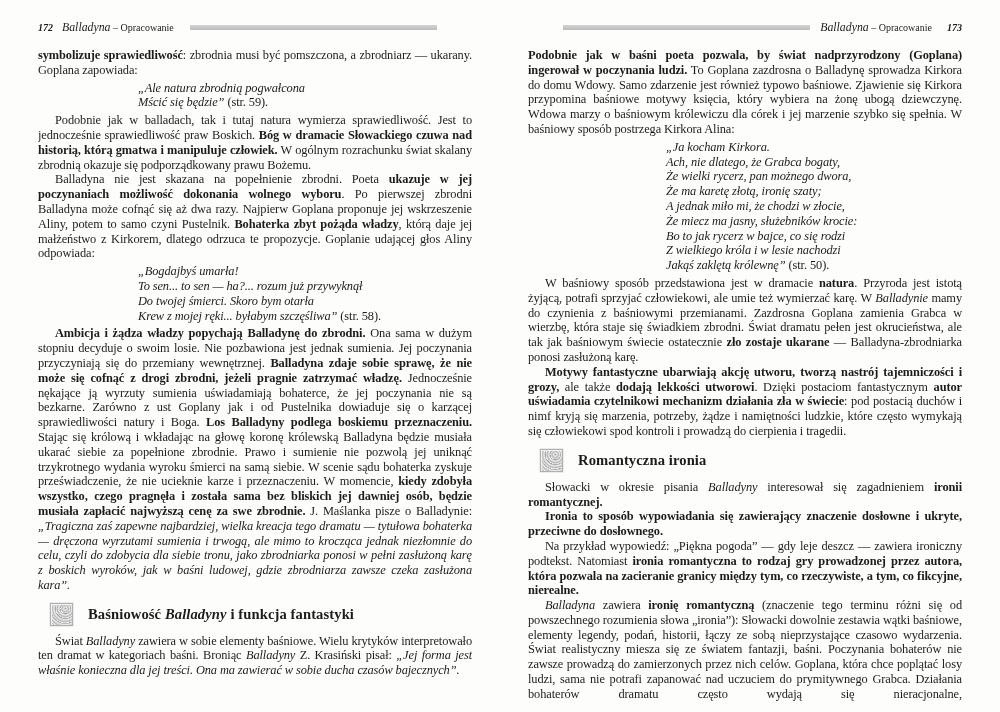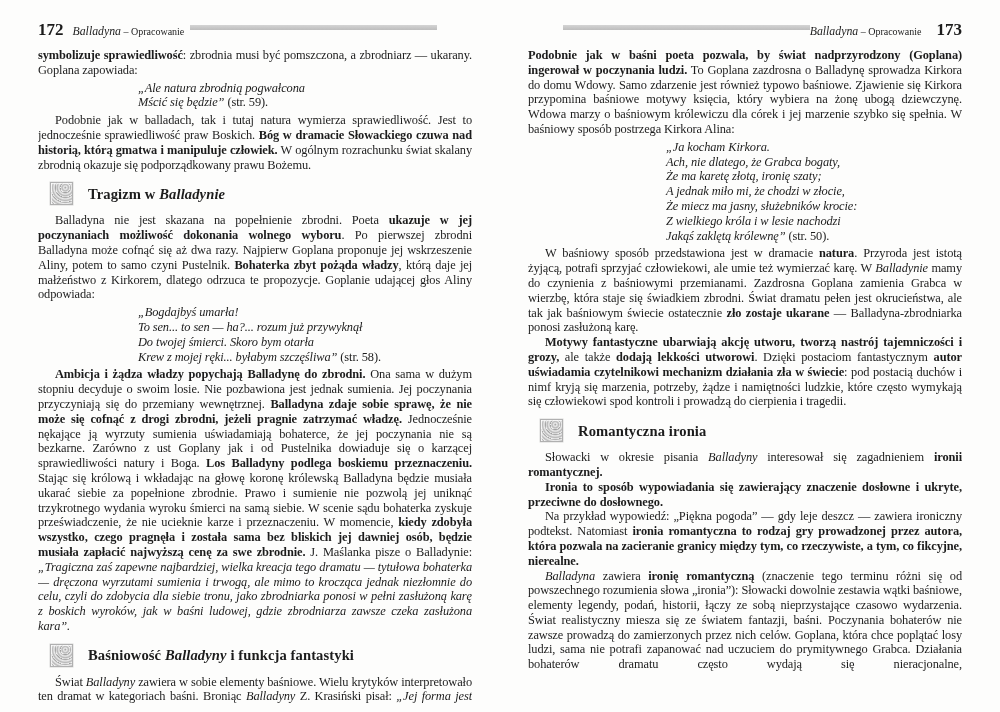--- a/index.html
+++ b/index.html
@@ -17,21 +17,21 @@
   }
   .spread{position:relative;width:1000px;height:712px;}
 
   
   .page-header{position:absolute;top:20px;width:434px;height:16px;font-size:12px;}
   .page-header.left{left:38px;}
   .page-header.right{left:528px;}
   .ph-text{position:absolute;top:0;white-space:nowrap;}
   .page-header.left  .ph-text{left:0;}
   .page-header.right .ph-text{right:0;}
-  .page-num{font-weight:bold;font-size:17px;}
+  .page-num{font-weight:bold;font-size:10px;font-style:italic;}
   .page-header.left  .page-num{margin-right:9px;}
   .page-header.right .page-num{margin-left:15px;}
   .rt-italic{font-style:italic;font-size:11.8px;}
   .rt-rest{font-size:10px;}
   .header-rule{position:absolute;top:5px;height:5px;width:247px;
     background:linear-gradient(#d4d4d4,#bdbdbd);}
   .page-header.left  .header-rule{left:152px;}
   .page-header.right .header-rule{left:35px;}
 
   
@@ -87,46 +87,44 @@
     </span>
   </div>
 
   <div class="page-body left">
       <p class="para noindent"><span class="s-b">symbolizuje sprawiedliwość</span><span class="s-r">: zbrodnia musi być pomszczona, a zbrodniarz — ukarany. Goplana zapowiada:</span></p>
       <div class="quote" style="margin-left: 100px;">
         <div class="quote-line"><span class="s-i">„Ale natura zbrodnią pogwałcona</span></div>
         <div class="quote-line"><span class="s-i">Mścić się będzie”</span><span class="s-r"> (str. 59).</span></div>
       </div>
       <p class="para"><span class="s-r">Podobnie jak w balladach, tak i tutaj natura wymierza sprawiedliwość. Jest to jednocześnie sprawiedliwość praw Boskich. </span><span class="s-b">Bóg w dramacie Słowackiego czuwa nad historią, którą gmatwa i manipuluje człowiek.</span><span class="s-r"> W ogólnym rozrachunku świat skalany zbrodnią okazuje się podporządkowany prawu Bożemu.</span></p>
-      <div class="heading">
-        <span class="heading-icon"></span>
-        <span class="heading-text"><span class="s-b">Tragizm w </span><span class="s-bi">Balladynie</span></span>
-      </div>
       <p class="para"><span class="s-r">Balladyna nie jest skazana na popełnienie zbrodni. Poeta </span><span class="s-b">ukazuje w jej poczynaniach możliwość dokonania wolnego wyboru</span><span class="s-r">. Po pierwszej zbrodni Balladyna może cofnąć się aż dwa razy. Najpierw Goplana proponuje jej wskrzeszenie Aliny, potem to samo czyni Pustelnik. </span><span class="s-b">Bohaterka zbyt pożąda władzy</span><span class="s-r">, którą daje jej małżeństwo z Kirkorem, dlatego odrzuca te propozycje. Goplanie udającej głos Aliny odpowiada:</span></p>
       <div class="quote" style="margin-left: 100px;">
         <div class="quote-line"><span class="s-i">„Bogdajbyś umarła!</span></div>
         <div class="quote-line"><span class="s-i">To sen... to sen — ha?... rozum już przywyknął</span></div>
         <div class="quote-line"><span class="s-i">Do twojej śmierci. Skoro bym otarła</span></div>
         <div class="quote-line"><span class="s-i">Krew z mojej ręki... byłabym szczęśliwa”</span><span class="s-r"> (str. 58).</span></div>
       </div>
       <p class="para"><span class="s-b">Ambicja i żądza władzy popychają Balladynę do zbrodni.</span><span class="s-r"> Ona sama w dużym stopniu decyduje o swoim losie. Nie pozbawiona jest jednak sumienia. Jej poczynania przyczyniają się do przemiany wewnętrznej. </span><span class="s-b">Balladyna zdaje sobie sprawę, że nie może się cofnąć z drogi zbrodni, jeżeli pragnie zatrzymać władzę.</span><span class="s-r"> Jednocześnie nękające ją wyrzuty sumienia uświadamiają bohaterce, że jej poczynania nie są bezkarne. Zarówno z ust Goplany jak i od Pustelnika dowiaduje się o karzącej sprawiedliwości natury i Boga. </span><span class="s-b">Los Balladyny podlega boskiemu przeznaczeniu.</span><span class="s-r"> Stając się królową i wkładając na głowę koronę królewską Balladyna będzie musiała ukarać siebie za popełnione zbrodnie. Prawo i sumienie nie pozwolą jej uniknąć trzykrotnego wydania wyroku śmierci na samą siebie. W scenie sądu bohaterka zyskuje przeświadczenie, że nie ucieknie karze i przeznaczeniu. W momencie, </span><span class="s-b">kiedy zdobyła wszystko, czego pragnęła i została sama bez bliskich jej dawniej osób, będzie musiała zapłacić najwyższą cenę za swe zbrodnie.</span><span class="s-r"> J. Maślanka pisze o Balladynie: </span><span class="s-i">„Tragiczna zaś zapewne najbardziej, wielka kreacja tego dramatu — tytułowa bohaterka — dręczona wyrzutami sumienia i trwogą, ale mimo to krocząca jednak niezłomnie do celu, czyli do zdobycia dla siebie tronu, jako zbrodniarka ponosi w pełni zasłużoną karę z boskich wyroków, jak w baśni ludowej, gdzie zbrodniarza zawsze czeka zasłużona kara”.</span></p>
       <div class="heading">
         <span class="heading-icon"></span>
         <span class="heading-text"><span class="s-b">Baśniowość </span><span class="s-bi">Balladyny</span><span class="s-b"> i funkcja fantastyki</span></span>
       </div>
       <p class="para"><span class="s-r">Świat </span><span class="s-i">Balladyny</span><span class="s-r"> zawiera w sobie elementy baśniowe. Wielu krytyków interpretowało ten dramat w kategoriach baśni. Broniąc </span><span class="s-i">Balladyny</span><span class="s-r"> Z. Krasiński pisał: </span><span class="s-i">„Jej forma jest właśnie konieczna dla jej treści. Ona ma zawierać w sobie ducha czasów bajecznych”.</span></p>
     </div>
   <div class="page-body right">
       <p class="para noindent"><span class="s-b">Podobnie jak w baśni poeta pozwala, by świat nadprzyrodzony (Goplana) ingerował w poczynania ludzi.</span><span class="s-r"> To Goplana zazdrosna o Balladynę sprowadza Kirkora do domu Wdowy. Samo zdarzenie jest również typowo baśniowe. Zjawienie się Kirkora przypomina baśniowe motywy księcia, który wybiera na żonę ubogą dziewczynę. Wdowa marzy o baśniowym królewiczu dla córek i jej marzenie szybko się spełnia. W baśniowy sposób postrzega Kirkora Alina:</span></p>
       <div class="quote" style="margin-left: 138px;">
         <div class="quote-line"><span class="s-i">„Ja kocham Kirkora.</span></div>
         <div class="quote-line"><span class="s-i">Ach, nie dlatego, że Grabca bogaty,</span></div>
+        <div class="quote-line"><span class="s-i">Że wielki rycerz, pan możnego dwora,</span></div>
         <div class="quote-line"><span class="s-i">Że ma karetę złotą, ironię szaty;</span></div>
         <div class="quote-line"><span class="s-i">A jednak miło mi, że chodzi w złocie,</span></div>
         <div class="quote-line"><span class="s-i">Że miecz ma jasny, służebników krocie:</span></div>
+        <div class="quote-line"><span class="s-i">Bo to jak rycerz w bajce, co się rodzi</span></div>
         <div class="quote-line"><span class="s-i">Z wielkiego króla i w lesie nachodzi</span></div>
         <div class="quote-line"><span class="s-i">Jakąś zaklętą królewnę”</span><span class="s-r"> (str. 50).</span></div>
       </div>
       <p class="para"><span class="s-r">W baśniowy sposób przedstawiona jest w dramacie </span><span class="s-b">natura</span><span class="s-r">. Przyroda jest istotą żyjącą, potrafi sprzyjać człowiekowi, ale umie też wymierzać karę. W </span><span class="s-i">Balladynie</span><span class="s-r"> mamy do czynienia z baśniowymi przemianami. Zazdrosna Goplana zamienia Grabca w wierzbę, która staje się świadkiem zbrodni. Świat dramatu pełen jest okrucieństwa, ale tak jak baśniowym świecie ostatecznie </span><span class="s-b">zło zostaje ukarane</span><span class="s-r"> — Balladyna-zbrodniarka ponosi zasłużoną karę.</span></p>
       <p class="para"><span class="s-b">Motywy fantastyczne ubarwiają akcję utworu, tworzą nastrój tajemniczości i grozy,</span><span class="s-r"> ale także </span><span class="s-b">dodają lekkości utworowi</span><span class="s-r">. Dzięki postaciom fantastycznym </span><span class="s-b">autor uświadamia czytelnikowi mechanizm działania zła w świecie</span><span class="s-r">: pod postacią duchów i nimf kryją się marzenia, potrzeby, żądze i namiętności ludzkie, które często wymykają się człowiekowi spod kontroli i prowadzą do cierpienia i tragedii.</span></p>
       <div class="heading">
         <span class="heading-icon"></span>
         <span class="heading-text"><span class="s-b">Romantyczna ironia</span></span>
       </div>
       <p class="para"><span class="s-r">Słowacki w okresie pisania </span><span class="s-i">Balladyny</span><span class="s-r"> interesował się zagadnieniem </span><span class="s-b">ironii romantycznej.</span></p>

